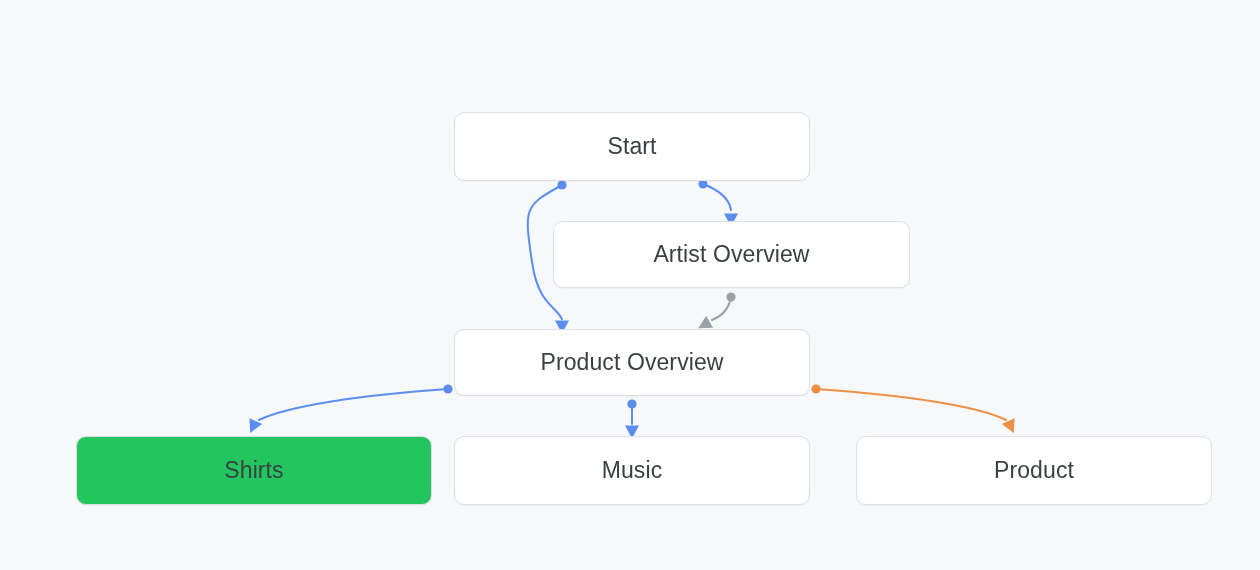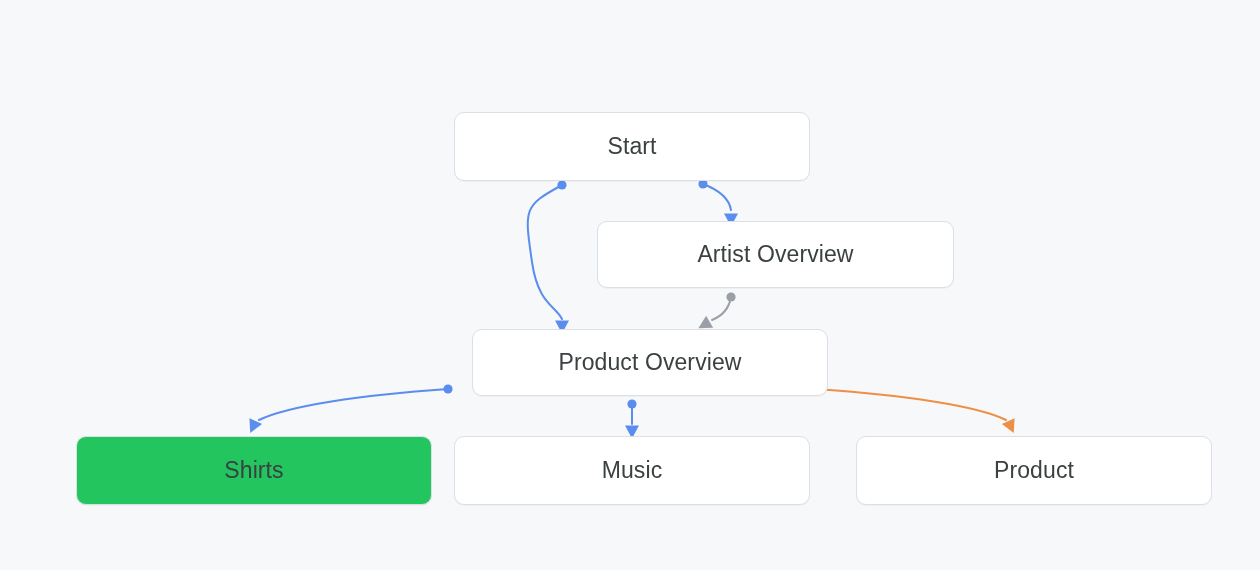--- a/index.html
+++ b/index.html
@@ -81,24 +81,24 @@
       <g>
         <path d="M 816 389 C 904 395 978 406 1006 420" fill="none" stroke="#ed8f47" stroke-width="2" stroke-linecap="round"></path>
         <circle cx="816" cy="389" r="4.6" fill="#ed8f47"></circle>
         <path d="M -7 -6.5 L 7 -6.5 L 0 6.5 Z" fill="#ed8f47" transform="translate(1011,427) rotate(-25)"></path>
       </g>
     </svg>
   <div id="node-layer">
       <div class="node" style="left: 454px; top: 112px; width: 356px; height: 69px; background: rgb(255, 255, 255); border-color: rgb(220, 223, 227);">
         <span class="node-label" style="color: rgb(58, 65, 64);">Start</span>
       </div>
-      <div class="node" style="left: 553px; top: 221px; width: 357px; height: 67px; background: rgb(255, 255, 255); border-color: rgb(220, 223, 227); margin-left: 44px;">
+      <div class="node" style="left: 553px; top: 221px; width: 357px; height: 67px; background: rgb(255, 255, 255); border-color: rgb(220, 223, 227);">
         <span class="node-label" style="color: rgb(58, 65, 64);">Artist Overview</span>
       </div>
-      <div class="node" style="left: 472px; top: 329px; width: 356px; height: 67px; background: rgb(255, 255, 255); border-color: rgb(220, 223, 227);">
+      <div class="node" style="left: 454px; top: 329px; width: 356px; height: 67px; background: rgb(255, 255, 255); border-color: rgb(220, 223, 227);">
         <span class="node-label" style="color: rgb(58, 65, 64);">Product Overview</span>
       </div>
       <div class="node" style="left: 76px; top: 436px; width: 356px; height: 69px; background: #22c55e; border-color: rgb(220, 223, 227);">
         <span class="node-label" style="color: rgb(58, 65, 64);">Shirts</span>
       </div>
       <div class="node" style="left: 454px; top: 436px; width: 356px; height: 69px; background: rgb(255, 255, 255); border-color: rgb(220, 223, 227);">
         <span class="node-label" style="color: rgb(58, 65, 64);">Music</span>
       </div>
       <div class="node" style="left: 832px; top: 436px; width: 356px; height: 69px; background: rgb(255, 255, 255); border-color: rgb(220, 223, 227); margin-left: 24px;">
         <span class="node-label" style="color: rgb(58, 65, 64);">Product</span>

